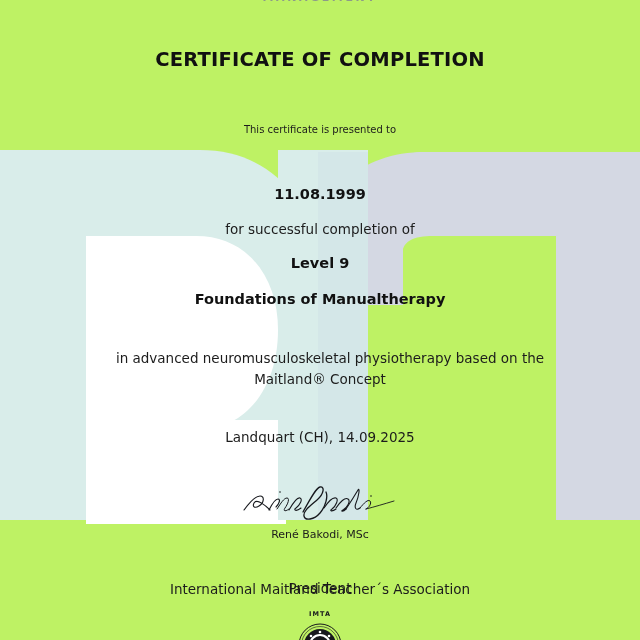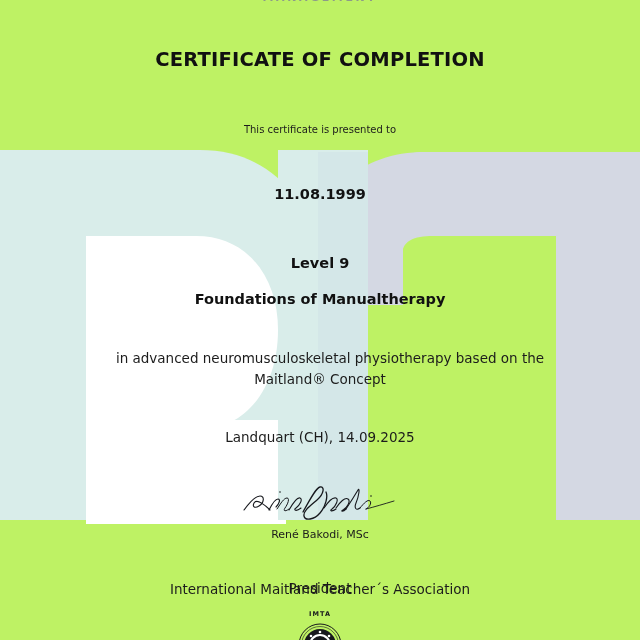--- a/index.html
+++ b/index.html
@@ -253,20 +253,21 @@
 
   <div id="content">
 
     <div class="line" id="cert-title">CERTIFICATE OF COMPLETION</div>
 
     <div class="line" id="presented-to-label">This certificate is presented to</div>
 
 
     <div class="line" id="recipient-dob">11.08.1999</div>
 
+    <div class="line" id="completion-label">for successful completion of</div>
 
     <div class="line" id="course-level">Level 9</div>
 
     <div class="line" id="course-title">Foundations of Manualtherapy</div>
 
     <div class="line" id="course-desc-1">in advanced neuromusculoskeletal physiotherapy based on the</div>
 
     <div class="line" id="course-desc-2">Maitland® Concept</div>
 
     <div class="line" id="place-date">Landquart (CH), 14.09.2025</div>

